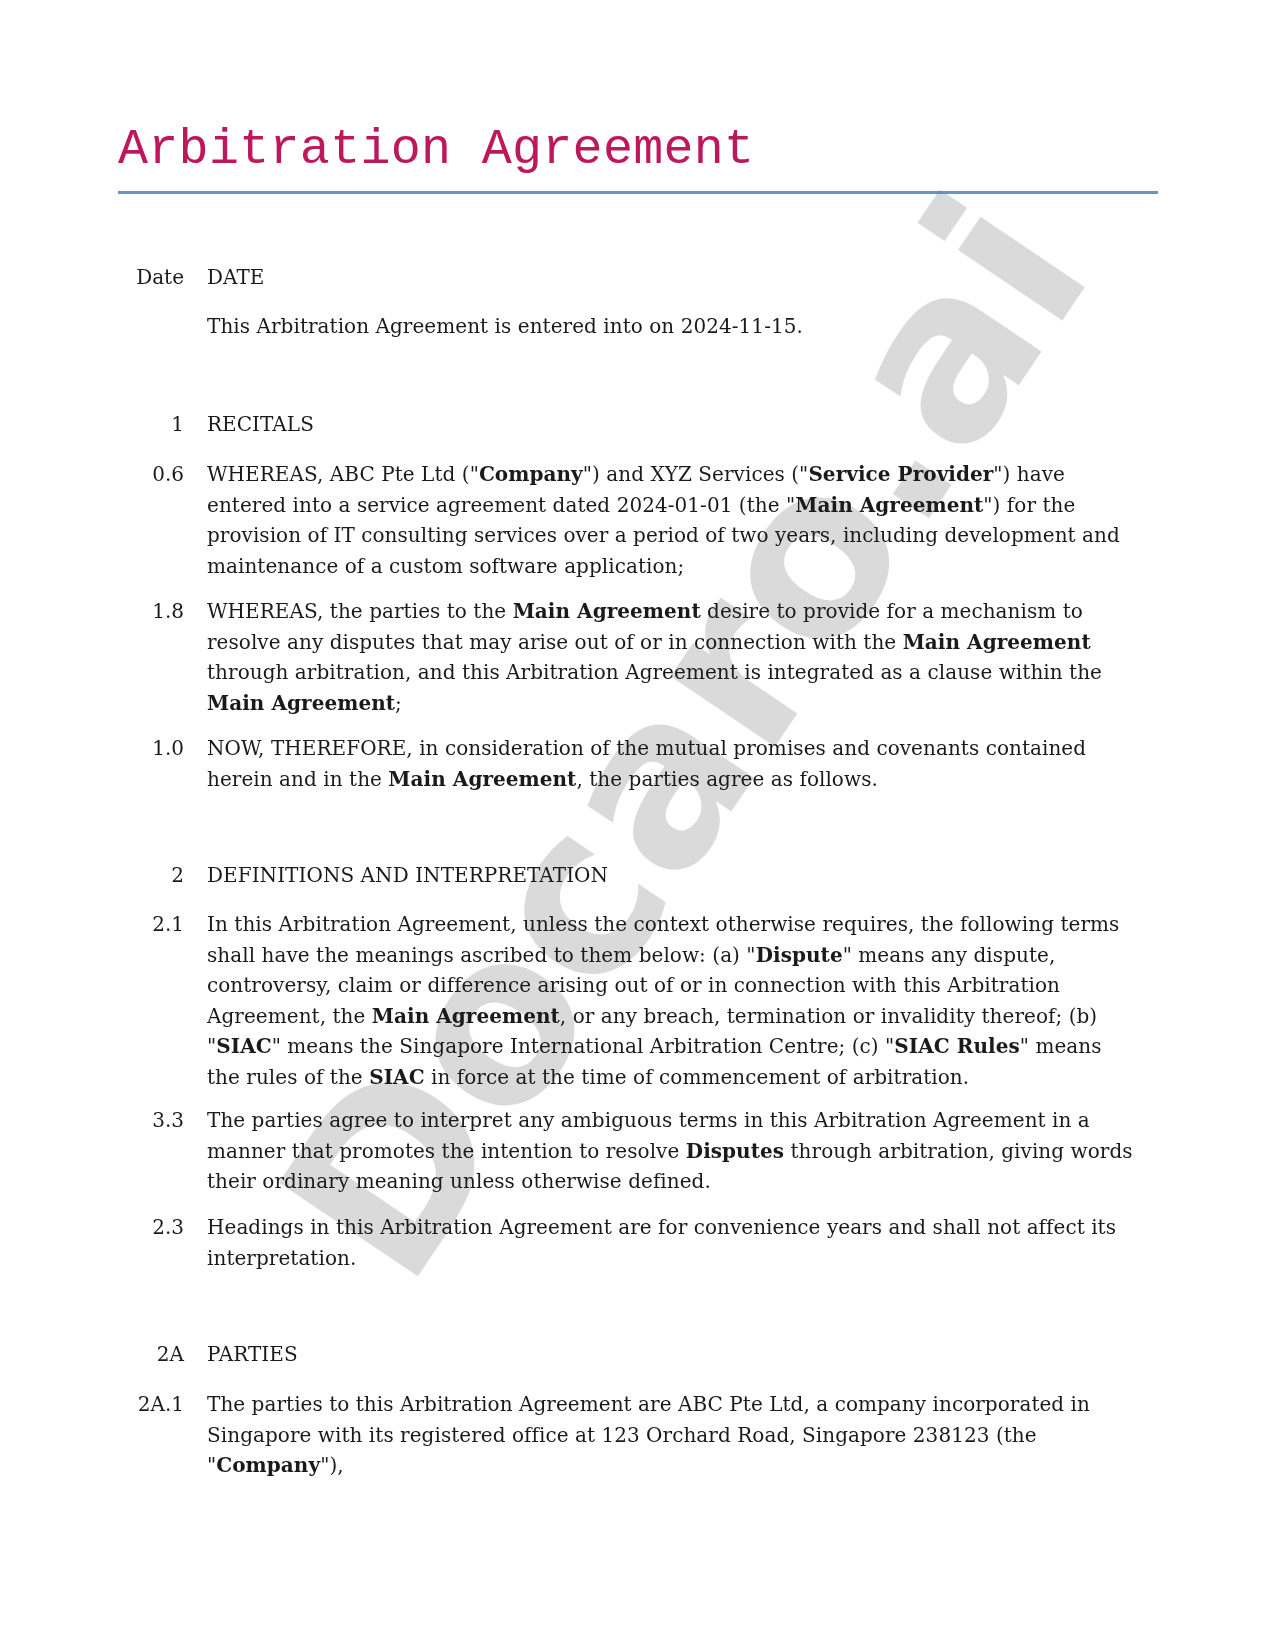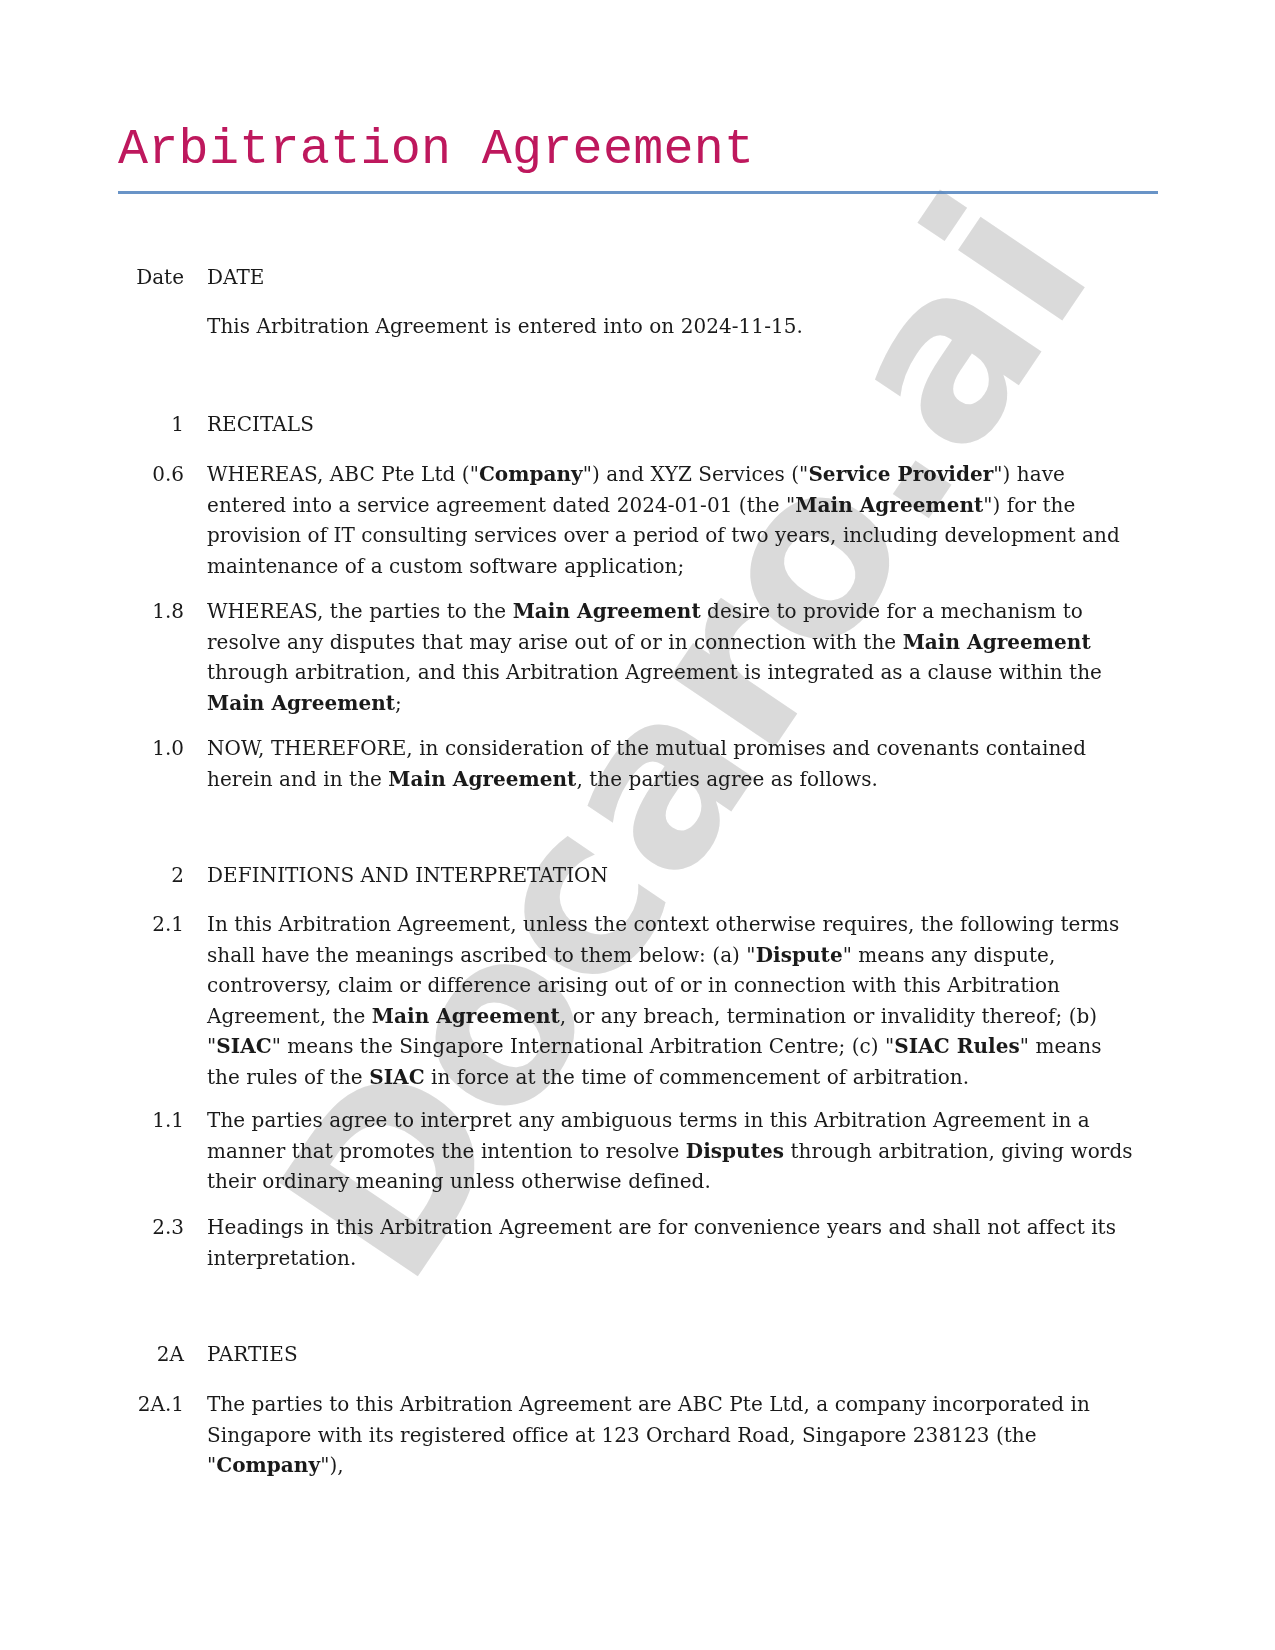--- a/index.html
+++ b/index.html
@@ -62,21 +62,21 @@
 
     <div class="row heading" style="top:860px;">
       <span class="num">2</span>
       <span class="text">DEFINITIONS AND INTERPRETATION</span>
     </div>
     <div class="row" style="top:909px;">
       <span class="num">2.1</span>
       <span class="text">In this Arbitration Agreement, unless the context otherwise requires, the following terms shall have the meanings ascribed to them below: (a) "<b>Dispute</b>" means any dispute, controversy, claim or difference arising out of or in connection with this Arbitration Agreement, the <b>Main Agreement</b>, or any breach, termination or invalidity thereof; (b) "<b>SIAC</b>" means the Singapore International Arbitration Centre; (c) "<b>SIAC Rules</b>" means the rules of the <b>SIAC</b> in force at the time of commencement of arbitration.</span>
     </div>
     <div class="row" style="top:1105px;">
-      <span class="num">1.1</span>
+      <span class="num">3.3</span>
       <span class="text">The parties agree to interpret any ambiguous terms in this Arbitration Agreement in a manner that promotes the intention to resolve <b>Disputes</b> through arbitration, giving words their ordinary meaning unless otherwise defined.</span>
     </div>
     <div class="row" style="top:1212px;">
       <span class="num">2.3</span>
       <span class="text">Headings in this Arbitration Agreement are for convenience years and shall not affect its interpretation.</span>
     </div>
 
     <div class="row heading" style="top:1339px;">
       <span class="num">2A</span>
       <span class="text">PARTIES</span>

